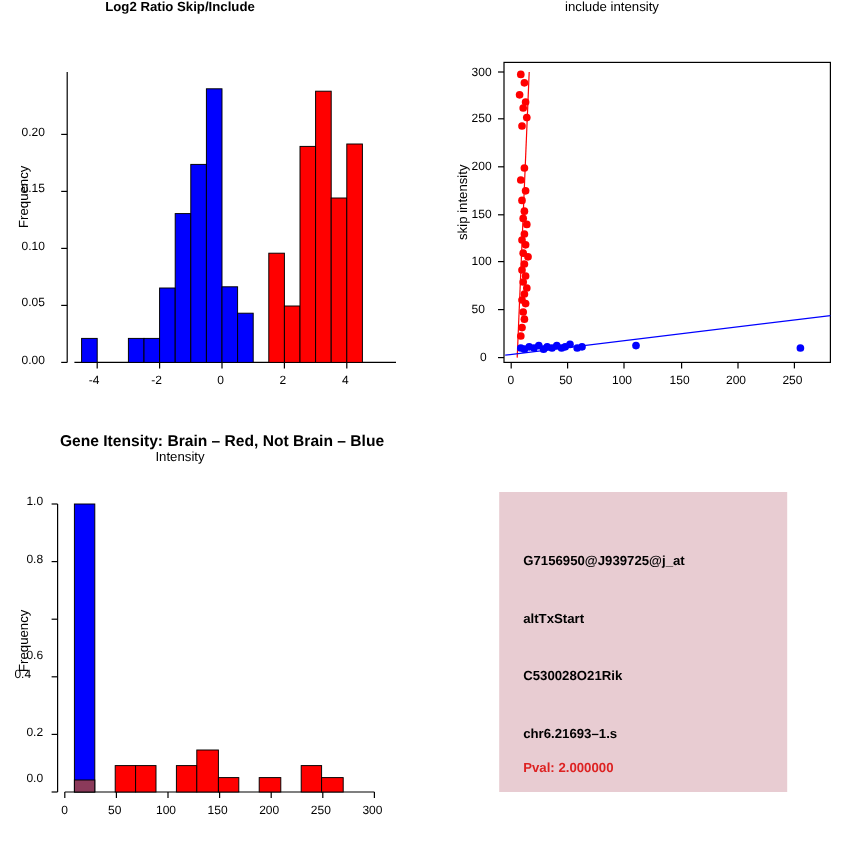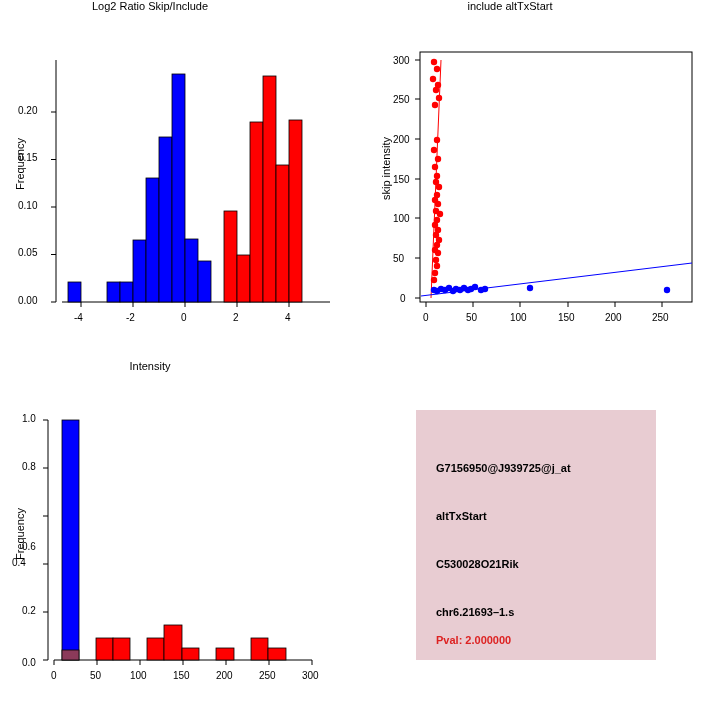--- a/index.html
+++ b/index.html
@@ -42,21 +42,21 @@
     font-weight:bold;
   }
   .pval{color:#dd2222;}
 </style>
 </head>
 <body>
 
 <div class="panel" style="left:0;top:0;width:360px;height:360px;">
 
   <div class="vlabel" style="left:14px;top:190px;">Frequency</div>
-  <div class="axis-label" style="left:40px;top:342px;width:300px;">Log2 Ratio Skip/Include</div>
+  <div class="axis-label" style="left:40px;top:342px;width:300px;font-weight:bold;">Log2 Ratio Skip/Include</div>
 
   <svg width="360" height="330" style="position:absolute;left:0;top:10px;">
 
     <line x1="56" y1="50" x2="56" y2="292" stroke="#000" stroke-width="1"></line>
     <g stroke="#000" stroke-width="1">
       <line x1="51" y1="292" x2="56" y2="292"></line>
       <line x1="51" y1="244.5" x2="56" y2="244.5"></line>
       <line x1="51" y1="197" x2="56" y2="197"></line>
       <line x1="51" y1="149.5" x2="56" y2="149.5"></line>
       <line x1="51" y1="102" x2="56" y2="102"></line>
@@ -99,21 +99,21 @@
   <div class="tick-label" style="left:74px;top:312px;">-4</div>
   <div class="tick-label" style="left:126px;top:312px;">-2</div>
   <div class="tick-label" style="left:181px;top:312px;">0</div>
   <div class="tick-label" style="left:233px;top:312px;">2</div>
   <div class="tick-label" style="left:285px;top:312px;">4</div>
 </div>
 
 <div class="panel" style="left:360px;top:0;width:360px;height:360px;">
 
   <div class="vlabel" style="left:20px;top:200px;">skip intensity</div>
-  <div class="axis-label" style="left:40px;top:348px;width:300px;">include altTxStart</div>
+  <div class="axis-label" style="left:40px;top:348px;width:300px;">include intensity</div>
 
   <svg width="360" height="330" style="position:absolute;left:0;top:10px;">
 
     <rect x="60" y="42" width="272" height="250" fill="none" stroke="#000" stroke-width="1"></rect>
 
     <g stroke="#000" stroke-width="1">
       <line x1="55" y1="288" x2="60" y2="288"></line>
       <line x1="55" y1="248" x2="60" y2="248"></line>
       <line x1="55" y1="208" x2="60" y2="208"></line>
       <line x1="55" y1="169" x2="60" y2="169"></line>
@@ -199,20 +199,21 @@
 
   <div class="tick-label" style="left:63px;top:312px;">0</div>
   <div class="tick-label" style="left:106px;top:312px;">50</div>
   <div class="tick-label" style="left:150px;top:312px;">100</div>
   <div class="tick-label" style="left:198px;top:312px;">150</div>
   <div class="tick-label" style="left:245px;top:312px;">200</div>
   <div class="tick-label" style="left:292px;top:312px;">250</div>
 </div>
 
 <div class="panel" style="left:0;top:360px;width:400px;height:360px;">
+  <div class="title" style="left:0;top:22px;width:370px;">Gene Itensity: Brain – Red, Not Brain – Blue</div>
 
   <div class="vlabel" style="left:14px;top:200px;">Frequency</div>
   <div class="axis-label" style="left:40px;top:340px;width:300px;">Intensity</div>
 
   <svg width="400" height="330" style="position:absolute;left:0;top:10px;">
 
     <line x1="48" y1="50" x2="48" y2="290" stroke="#000" stroke-width="1"></line>
     <g stroke="#000" stroke-width="1">
       <line x1="43" y1="290" x2="48" y2="290"></line>
       <line x1="43" y1="242" x2="48" y2="242"></line>
@@ -243,21 +244,21 @@
       <rect x="113" y="268" width="17" height="22" fill="#ff0000"></rect>
       <rect x="147" y="268" width="17" height="22" fill="#ff0000"></rect>
       <rect x="164" y="255" width="18" height="35" fill="#ff0000"></rect>
       <rect x="182" y="278" width="17" height="12" fill="#ff0000"></rect>
       <rect x="216" y="278" width="18" height="12" fill="#ff0000"></rect>
       <rect x="251" y="268" width="17" height="22" fill="#ff0000"></rect>
       <rect x="268" y="278" width="18" height="12" fill="#ff0000"></rect>
     </g>
   </svg>
 
-  <div class="tick-label" style="left:22px;top:297px;">0.0</div>
+  <div class="tick-label" style="left:22px;top:284px;">0.0</div>
   <div class="tick-label" style="left:22px;top:245px;">0.2</div>
   <div class="tick-label" style="left:12px;top:197px;">0.4</div>
   <div class="tick-label" style="left:22px;top:149px;margin-top:32px;">0.6</div>
   <div class="tick-label" style="left:22px;top:101px;">0.8</div>
   <div class="tick-label" style="left:22px;top:53px;">1.0</div>
 
   <div class="tick-label" style="left:51px;top:310px;">0</div>
   <div class="tick-label" style="left:90px;top:310px;">50</div>
   <div class="tick-label" style="left:130px;top:310px;">100</div>
   <div class="tick-label" style="left:173px;top:310px;">150</div>

